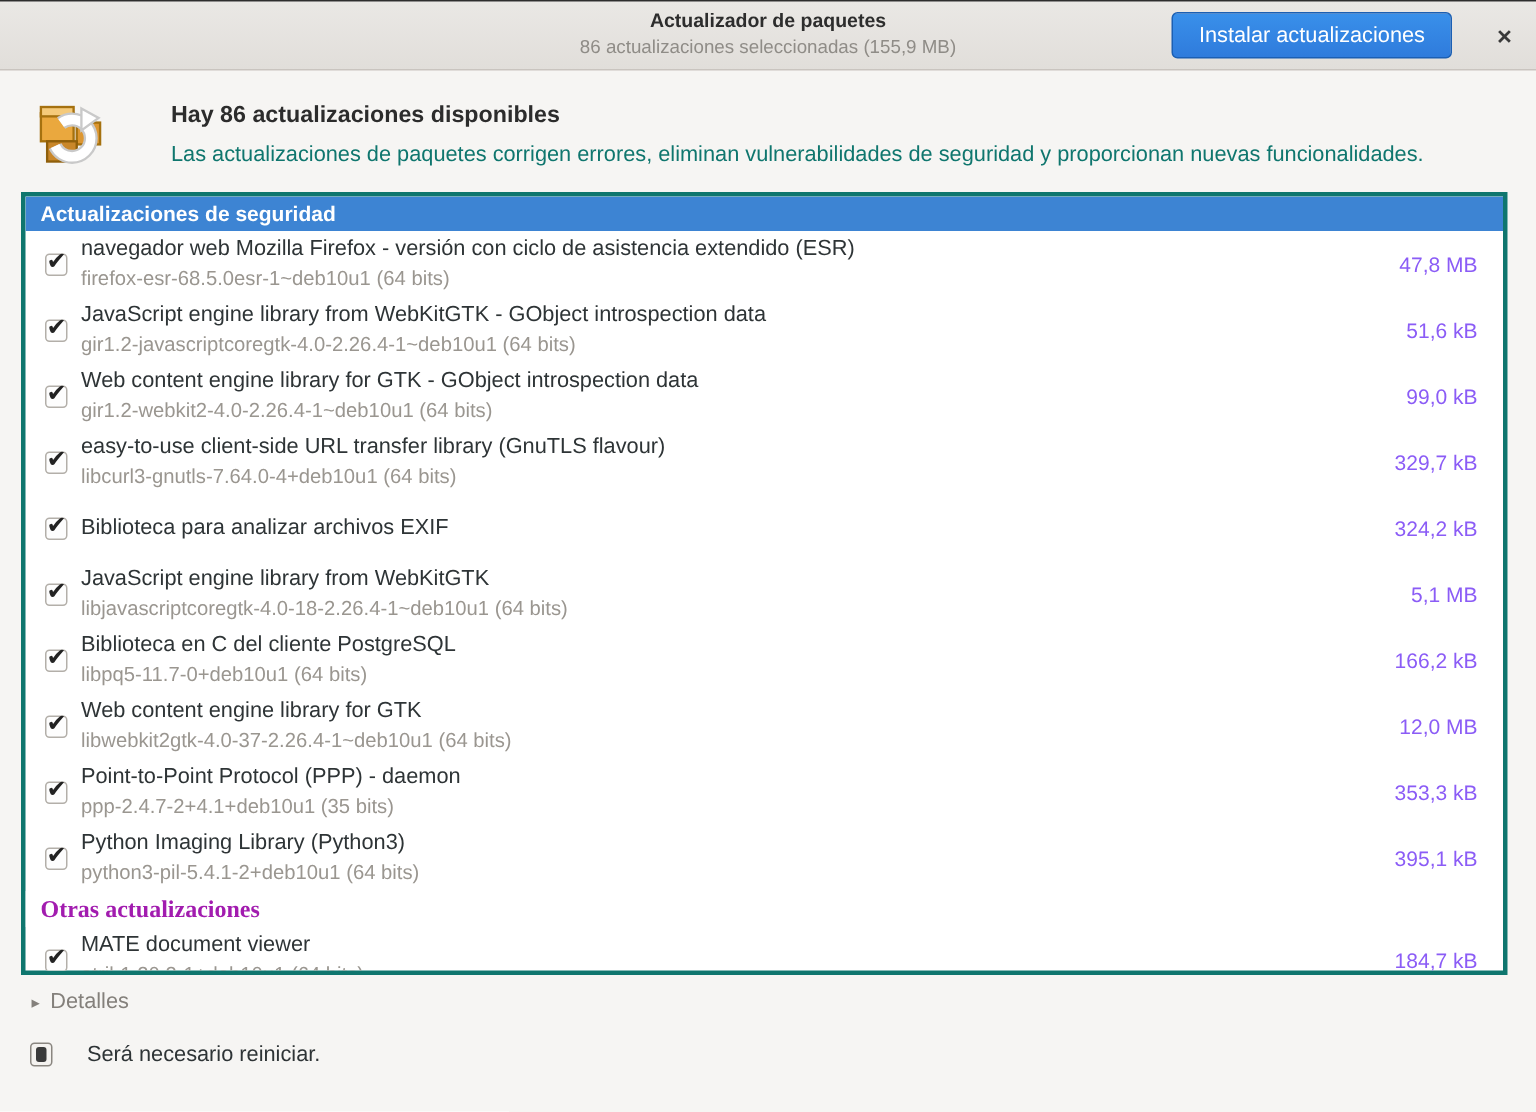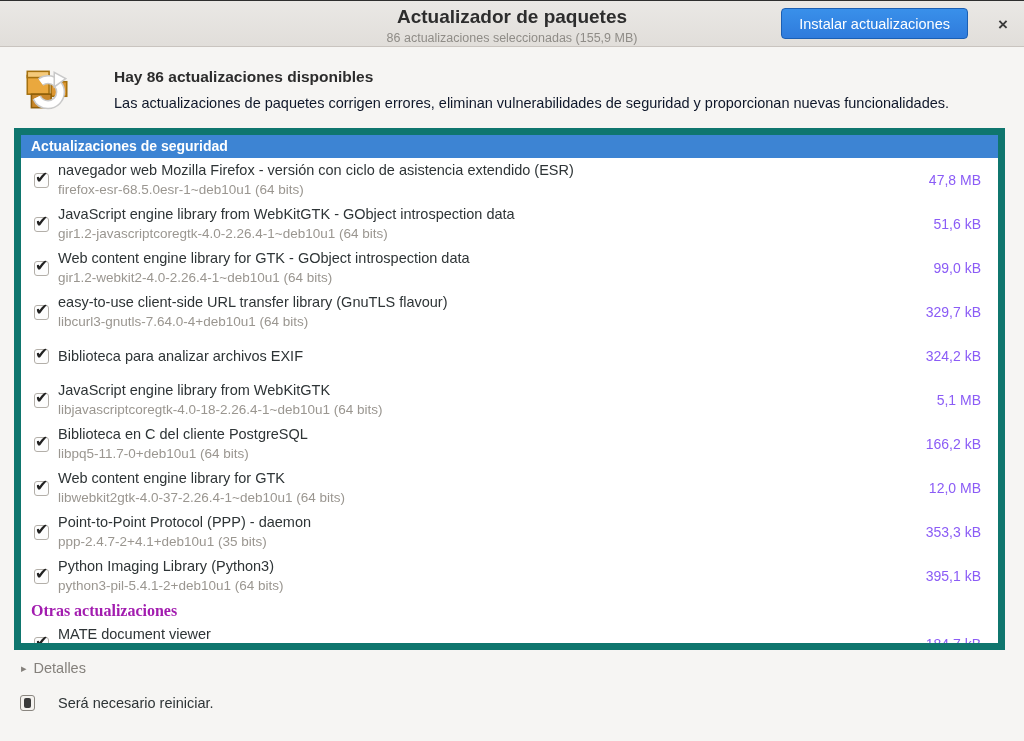--- a/index.html
+++ b/index.html
@@ -16,21 +16,21 @@
   .titlebar {
     position:absolute; top:0; left:0; right:0; height:47px;
     background:linear-gradient(#eae8e5,#e1dedA);
     border-top:1px solid #2e2e2e;
     border-bottom:1px solid #c9c4bf;
   }
   .title-block {
     position:absolute; left:50%; top:5px; transform:translateX(-50%);
     text-align:center; white-space:nowrap;
   }
-  .win-title { font-size:19px; font-weight:bold; color:#2d2d2d; }
+  .win-title { font-size:13px; font-weight:bold; color:#2d2d2d; }
   .win-subtitle { font-size:12.5px; color:#8f8c87; margin-top:3px; }
   .install-btn {
     position:absolute; right:56px; top:7px; height:31px;
     padding:0 17px;
     background:linear-gradient(#3990ea,#2f7bdc);
     border:1px solid #1b5fb3;
     border-radius:4px;
     color:#ffffff; font-size:14.5px;
     font-family:inherit;
     cursor:pointer;
@@ -41,27 +41,27 @@
     font-size:17px; font-weight:bold; color:#3a3a3a;
     line-height:26px; text-align:center; cursor:pointer;
     font-family:inherit;
   }
 
   
   .app-header { position:absolute; top:60px; left:20px; right:20px; display:flex;gap:31px; }
   .app-icon { width:54px; height:54px; margin-top:2px; flex:0 0 auto; }
   .app-header-texts { margin-left:9px; padding-top:8px; }
   .header-title { font-size:15.5px; font-weight:bold; color:#2c2c2c; }
-  .header-desc { font-size:14.5px; color:#0f172a; margin-top:9px; }
+  .header-desc { font-size:14.5px; color:#0f766e; margin-top:9px; }
 
   
   .update-list {
     position:absolute; left:14px; top:128px; width:991px; height:522px;
     background:#ffffff;
-    border:7px solid #0f766e;
+    border:3px solid #0f766e;
     overflow:hidden;
   }
   .section-header-security {
     height:23px; background:#3d84d3; color:#ffffff;
     font-size:14px; font-weight:bold;
     padding:3px 10px;
   }
   .section-header-other {
     height:24px; background:#ffffff; color:#a21caf;
     font-size:16px; font-weight:bold;

